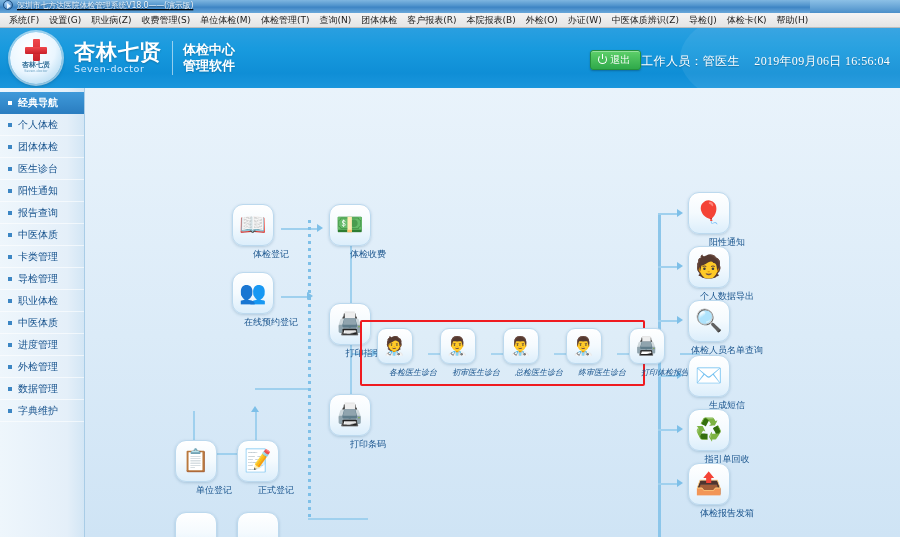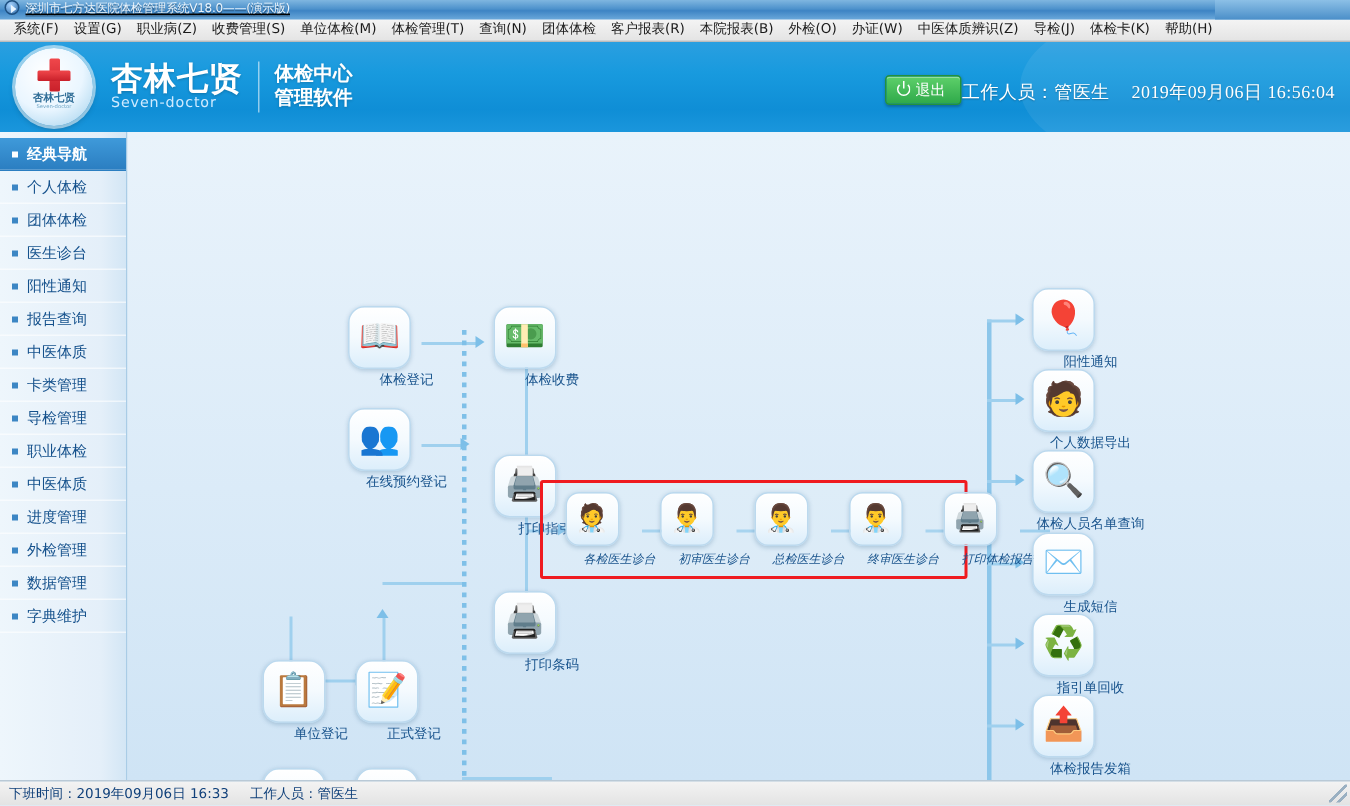--- a/index.html
+++ b/index.html
@@ -538,19 +538,14 @@
       <div class="node" style="left:596px;top:375px;">
         <div class="tile">
             <span class="gi">📤</span>
           </div>
         <div class="cap">体检报告发箱</div>
       </div>
 
     </div>
   </div>
 
-  <div class="statusbar">
-    <span>下班时间：2019年09月06日 16:33</span>
-    <span>工作人员：管医生</span>
-    <span class="grip"></span>
-  </div>
 
 </div>
 
 </body></html>

